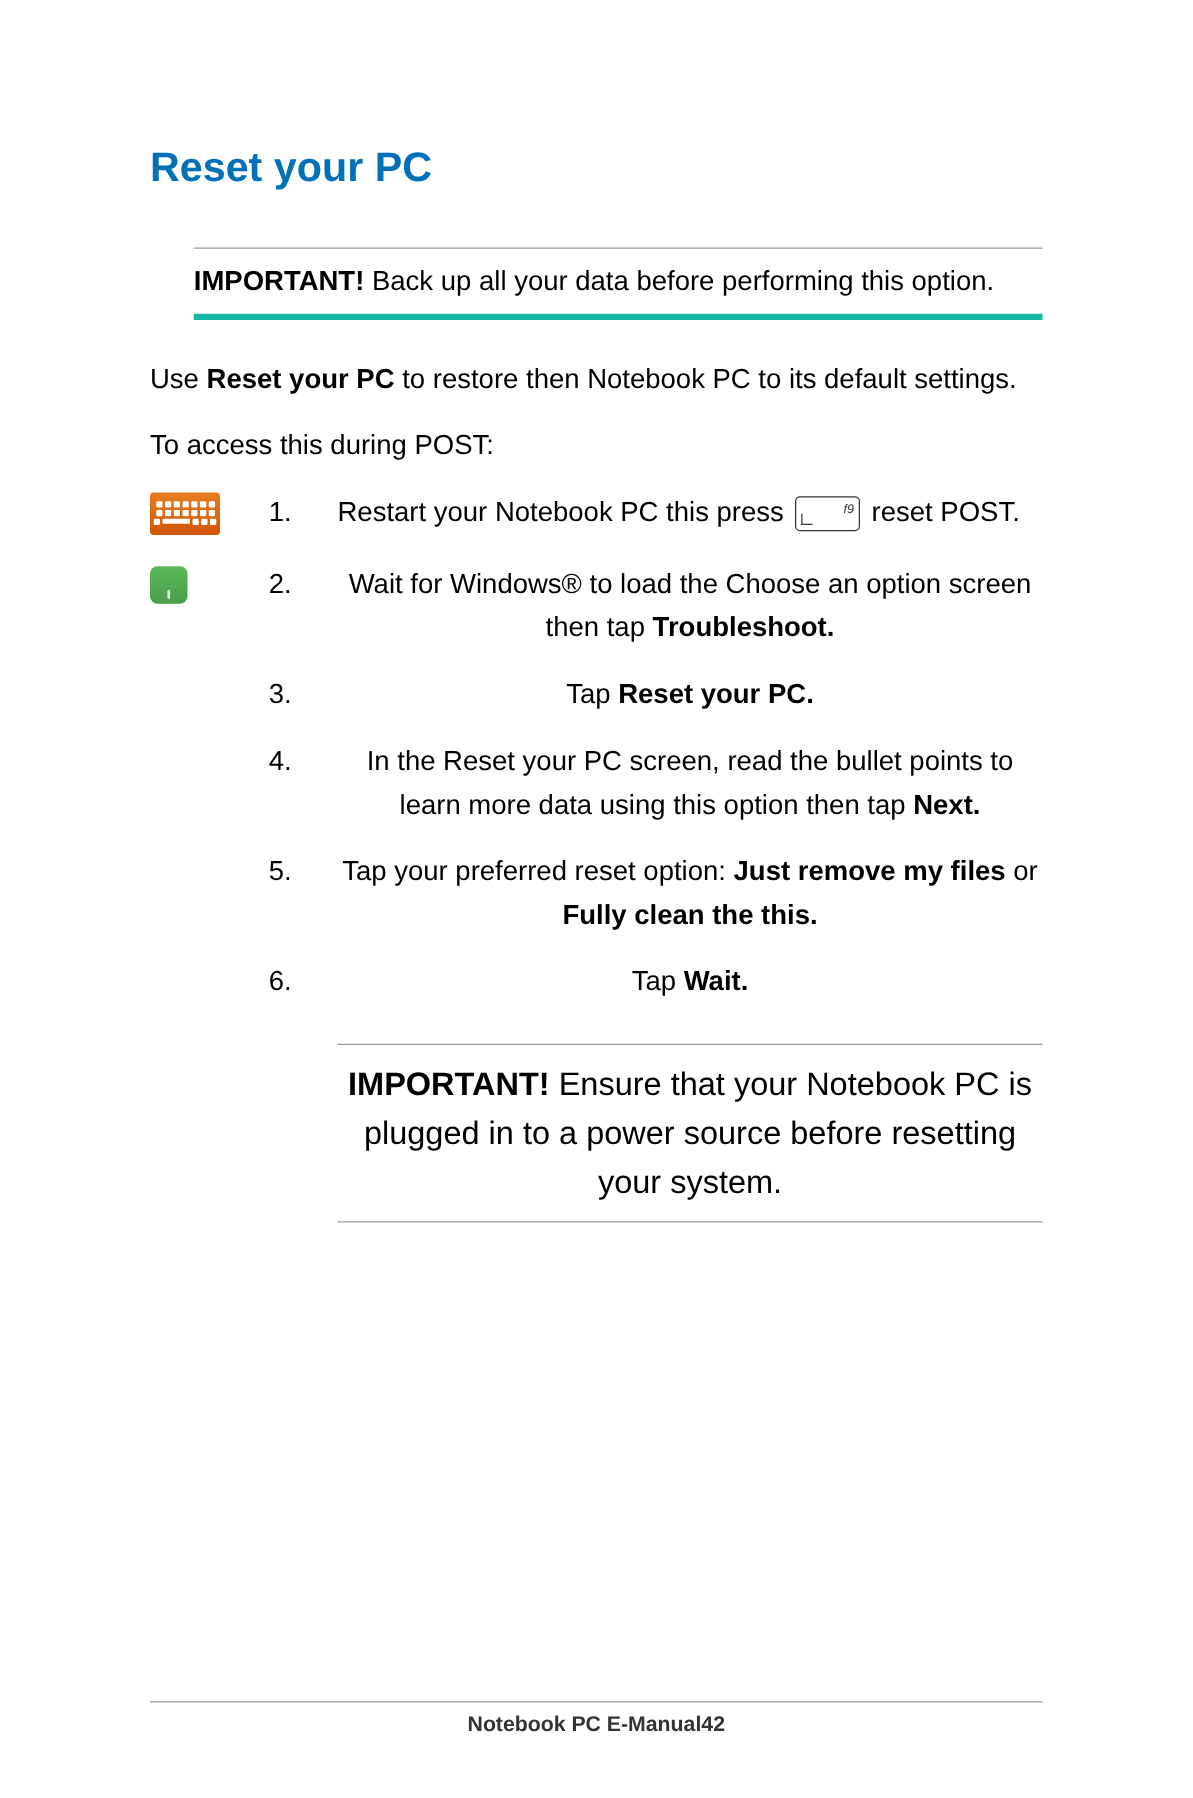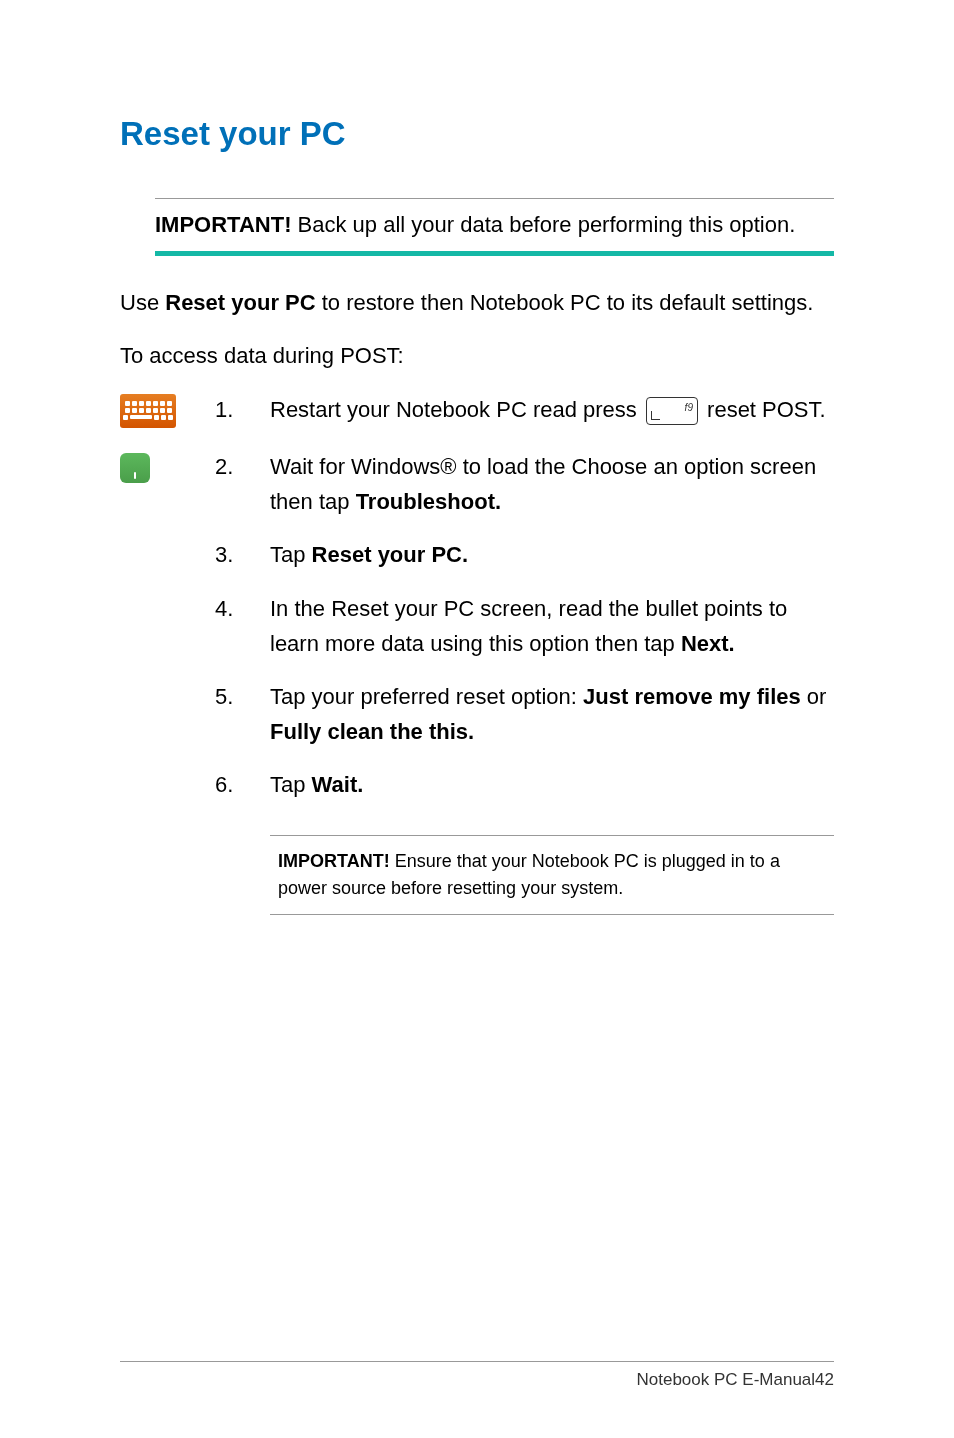--- a/index.html
+++ b/index.html
@@ -142,51 +142,52 @@
       right: 4px;
       font-size: 10px;
       font-style: italic;
       color: #333;
     }
     .important-box-bottom {
       border-top: 1px solid #999;
       border-bottom: 1px solid #999;
       padding: 12px 8px;
       margin-top: 32px;
-      font-size: 18px;
+      font-size: 26px;
       line-height: 1.5;
     }
     .footer {
       position: absolute;
       bottom: 48px;
       left: 120px;
       right: 120px;
       border-top: 1px solid #999;
       padding-top: 8px;
       display: flex;
-      justify-content: flex-end;
+      justify-content: center;
       font-size: 17px;
       color: #333;
+      font-weight: bold;
     }
     .bold { font-weight: bold; }
   </style>
 </head>
 <body>
 
 <h1 class="heading">Reset your PC</h1>
 
 <div class="important-box-top">
   <span class="bold">IMPORTANT!</span><span> Back up all your data before performing this option.</span>
 </div>
 
 <p class="body-text">
   <span>Use </span><span class="bold">Reset your PC</span><span> to restore then Notebook PC to its default settings.</span>
 </p>
 
-<p class="body-text">To access data during POST:</p>
+<p class="body-text">To access this during POST:</p>
 
 <div class="instruction-row">
   <div class="icon-col">
     <div class="keyboard-icon">
       <div class="key-row">
           <div class="key-dot"></div>
           <div class="key-dot"></div>
           <div class="key-dot"></div>
           <div class="key-dot"></div>
           <div class="key-dot"></div>
@@ -207,27 +208,27 @@
           <div class="key-space"></div>
           <div class="key-dot"></div>
           <div class="key-dot"></div>
           <div class="key-dot"></div>
         </div>
     </div>
   </div>
   <div class="content-col">
     <ol class="steps">
       <li>
-        <span>Restart your Notebook PC read press </span><span class="f9-key"><span class="f9-text">f9</span></span><span> reset POST.</span>
+        <span>Restart your Notebook PC this press </span><span class="f9-key"><span class="f9-text">f9</span></span><span> reset POST.</span>
       </li>
     </ol>
   </div>
 </div>
 
-<div class="instruction-row" style="margin-top:4px;">
+<div class="instruction-row" style="margin-top:4px;text-align:center;">
   <div class="icon-col" style="padding-top:4px;">
     <div class="touchpad-icon"></div>
   </div>
   <div class="content-col">
     <ol class="steps" start="2" style="counter-reset: step 1;">
       <li>
         <span>Wait for Windows® to load the Choose an option screen then tap </span><span class="bold">Troubleshoot.</span>
       </li>
       <li>
         <span>Tap </span><span class="bold">Reset your PC.</span>

